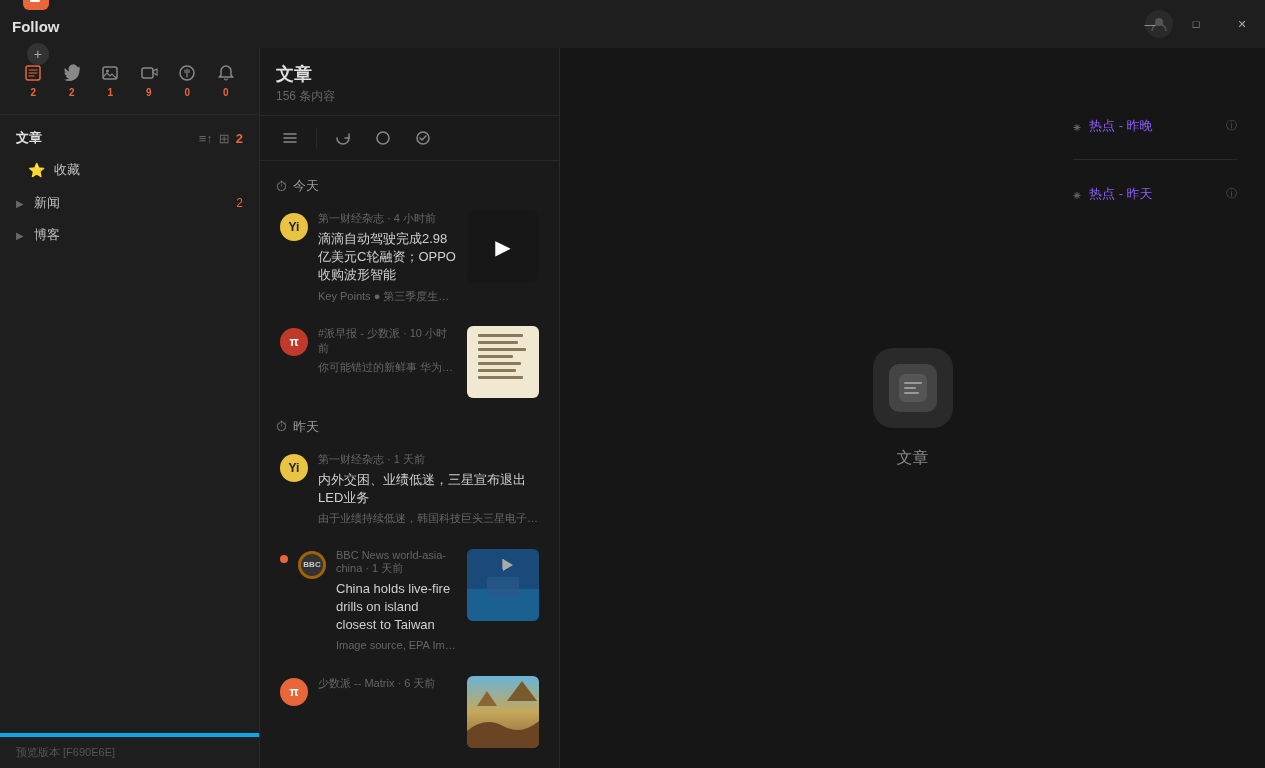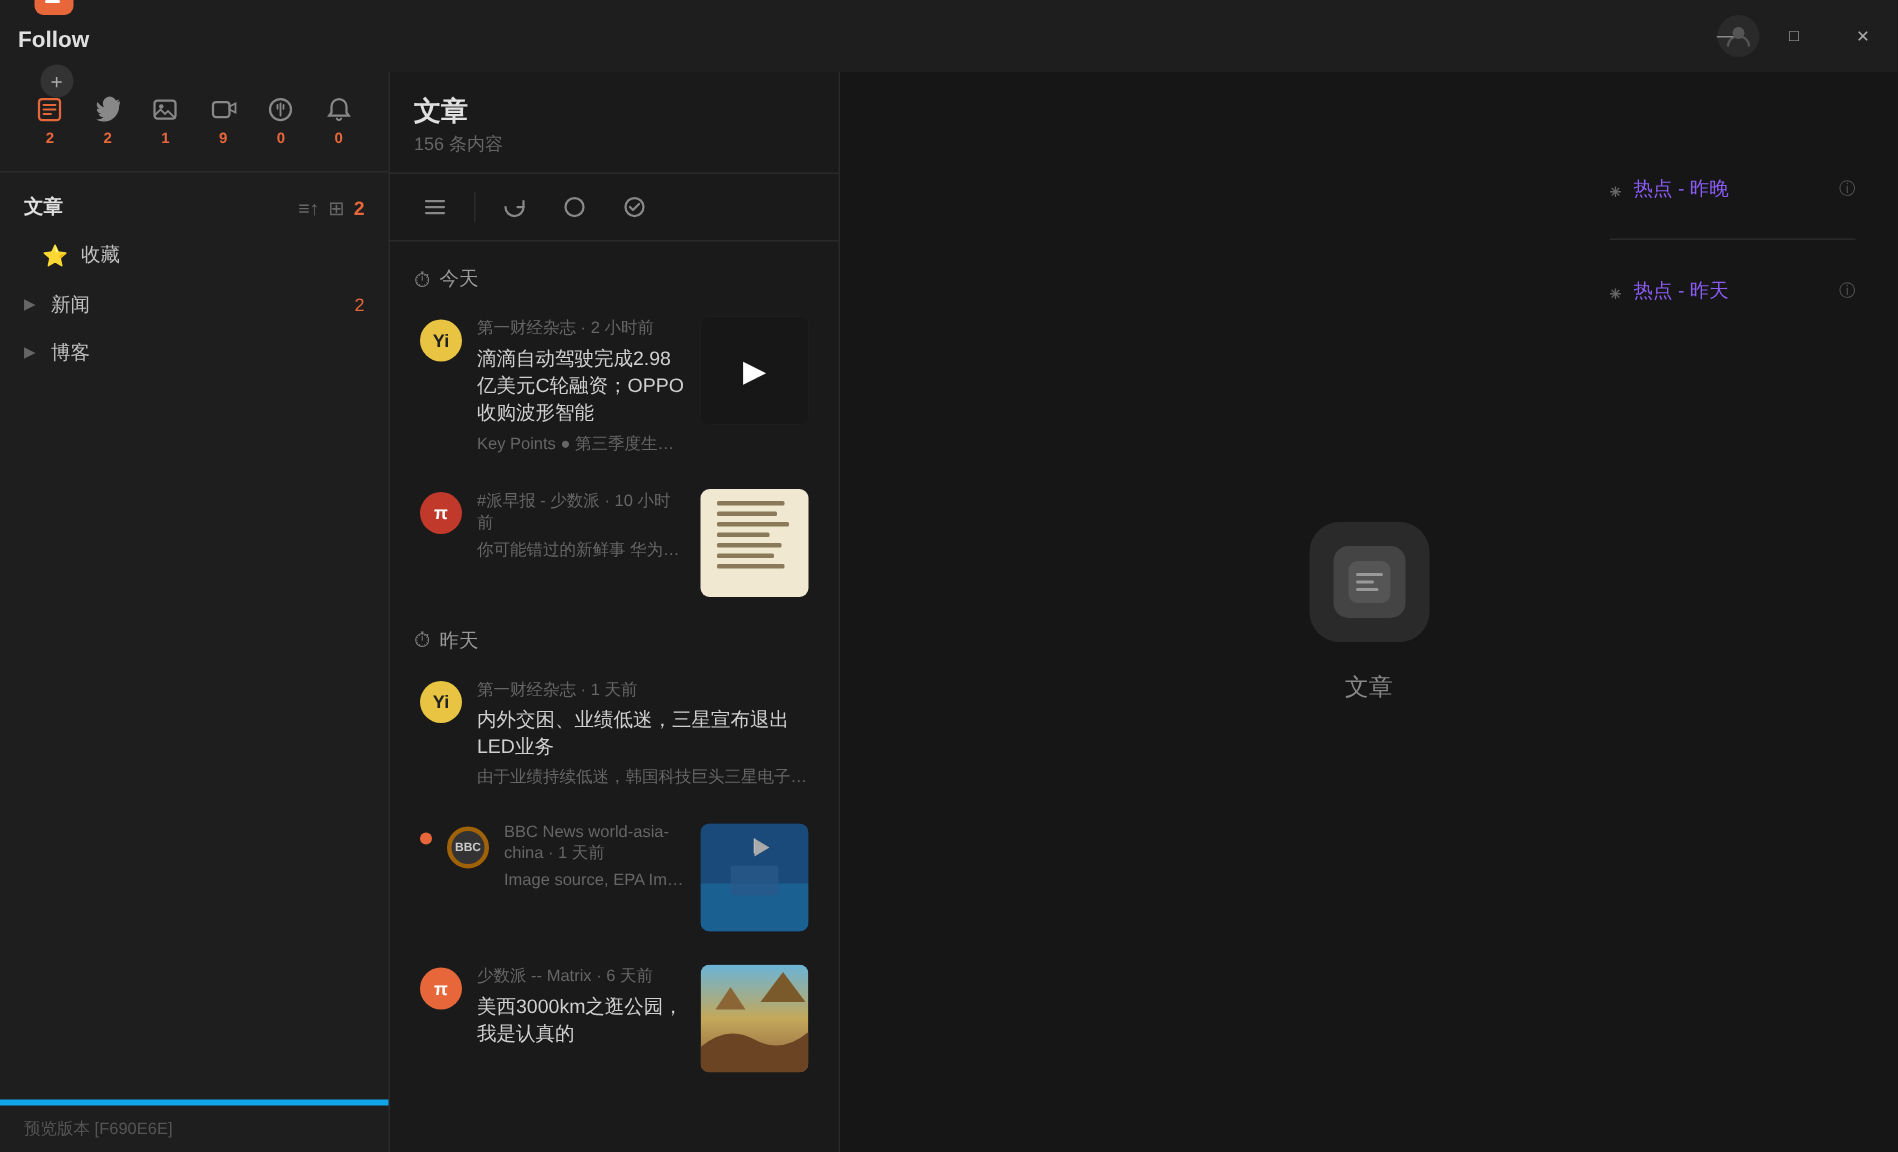--- a/index.html
+++ b/index.html
@@ -610,21 +610,21 @@
     <div class="feed-list">
 
       <div class="date-section">
         <span class="date-icon">⏱</span>
         <span>今天</span>
       </div>
 
       <div class="feed-item">
         <div class="feed-source-icon src-yi">Yi</div>
         <div class="feed-body">
-          <div class="feed-meta">第一财经杂志 · 2 小时前</div>
+          <div class="feed-meta">第一财经杂志 · 4 小时前</div>
           <div class="feed-title">滴滴自动驾驶完成2.98亿美元C轮融资；OPPO收购波形智能</div>
           <div class="feed-excerpt">Key Points ● 第三季度生成式A...</div>
         </div>
         <div class="feed-thumb thumb-dark">
           <div class="play-overlay">▶</div>
         </div>
       </div>
 
       <div class="feed-item">
         <div class="feed-source-icon src-pi">π</div>
@@ -657,39 +657,39 @@
           <div class="feed-title">内外交困、业绩低迷，三星宣布退出LED业务</div>
           <div class="feed-excerpt">由于业绩持续低迷，韩国科技巨头三星电子负责半导体业务的设备解决方案（DS）部门正在...</div>
         </div>
       </div>
 
       <div class="feed-item">
         <div class="unread-dot"></div>
         <div class="feed-source-icon src-bbc" style="font-size:8px;font-weight:700;">BBC</div>
         <div class="feed-body">
           <div class="feed-meta">BBC News world-asia-china · 1 天前</div>
+          <div class="feed-title">China holds live-fire drills on island closest to Taiwan</div>
           <div class="feed-excerpt">Image source, EPA Image caption, China has held severa...</div>
         </div>
         <div class="feed-thumb thumb-blue">
           
           <svg width="72" height="72" viewBox="0 0 72 72">
             <rect width="72" height="72" fill="#1a4a7a"></rect>
             <rect y="40" width="72" height="32" fill="#1a6090"></rect>
             <rect x="20" y="28" width="32" height="20" rx="2" fill="#2a5a8a" opacity="0.7"></rect>
             <line x1="36" y1="20" x2="36" y2="10" stroke="#ccc" stroke-width="1"></line>
             <polygon points="36,10 46,16 36,22" fill="#aaa"></polygon>
           </svg>
         </div>
       </div>
 
       <div class="feed-item">
         <div class="feed-source-icon src-matrix-orange">π</div>
         <div class="feed-body">
           <div class="feed-meta">少数派 -- Matrix · 6 天前</div>
-          <div class="feed-title">美西3000km之逛公园，我是认真的</div>
 
         </div>
         <div class="feed-thumb">
           <svg width="72" height="72" viewBox="0 0 72 72">
             <defs>
               <linearGradient id="sky5" x1="0" y1="0" x2="0" y2="1">
                 <stop offset="0%" stop-color="#6ab4d8"></stop>
                 <stop offset="50%" stop-color="#c4a85a"></stop>
                 <stop offset="100%" stop-color="#8b5e3c"></stop>
               </linearGradient>

